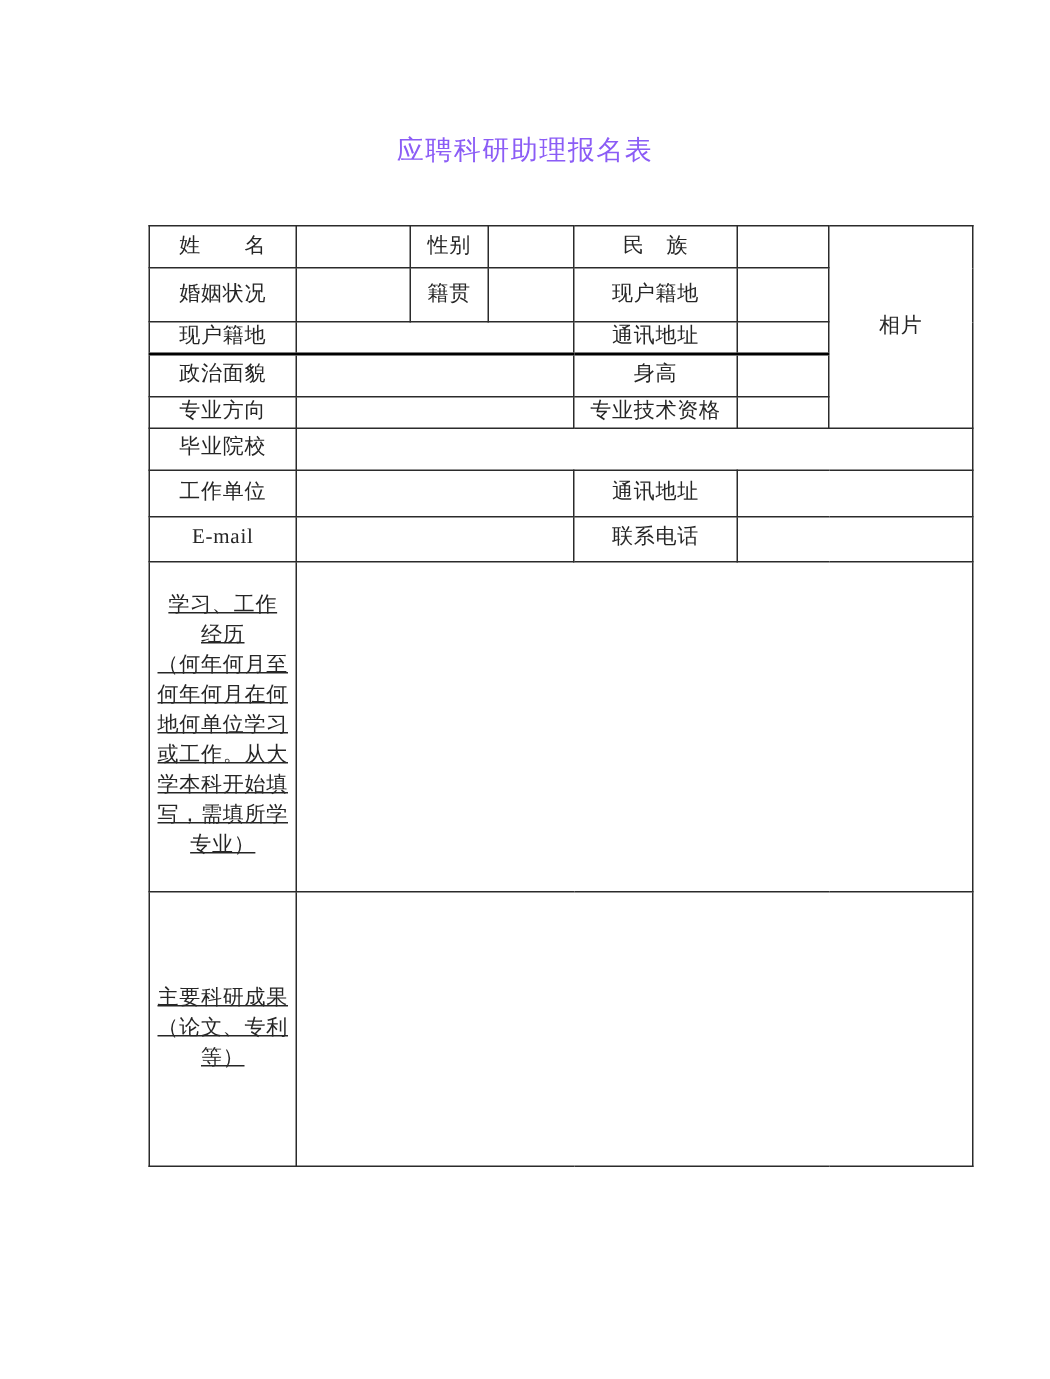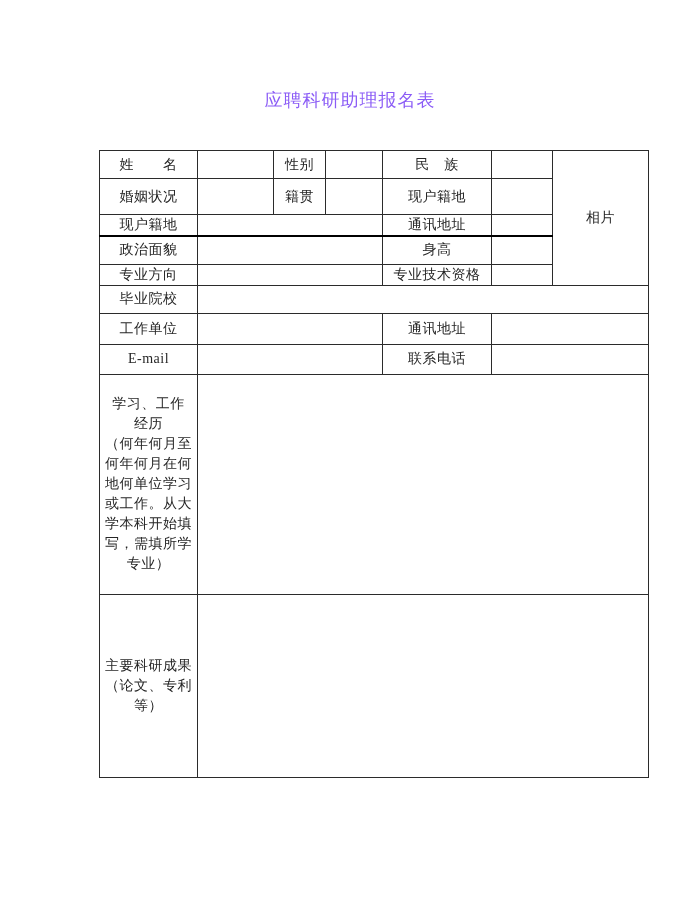--- a/index.html
+++ b/index.html
@@ -39,21 +39,21 @@
     vertical-align: middle;
     font-size: 14px;
     line-height: 20px;
     padding: 0 2px;
     color: #262626;
     overflow: hidden;
     word-break: break-all;
   }
   tr.thick-bottom td { border-bottom: 2px solid #000000; }
   td.label-cell { letter-spacing: 0.5px; margin-top: 36px; }
-  td.big-label { padding: 0 3px; }
+  td.big-label { padding: 0 3px; text-decoration: underline; }
   .exp-line { text-align: center; }
   .exp-note { text-align: center; }
   td.value-cell { background: #ffffff; }
 </style>
 </head>
 <body>
 
 <div class="page">
 
   <h1 class="doc-title">应聘科研助理报名表</h1>

